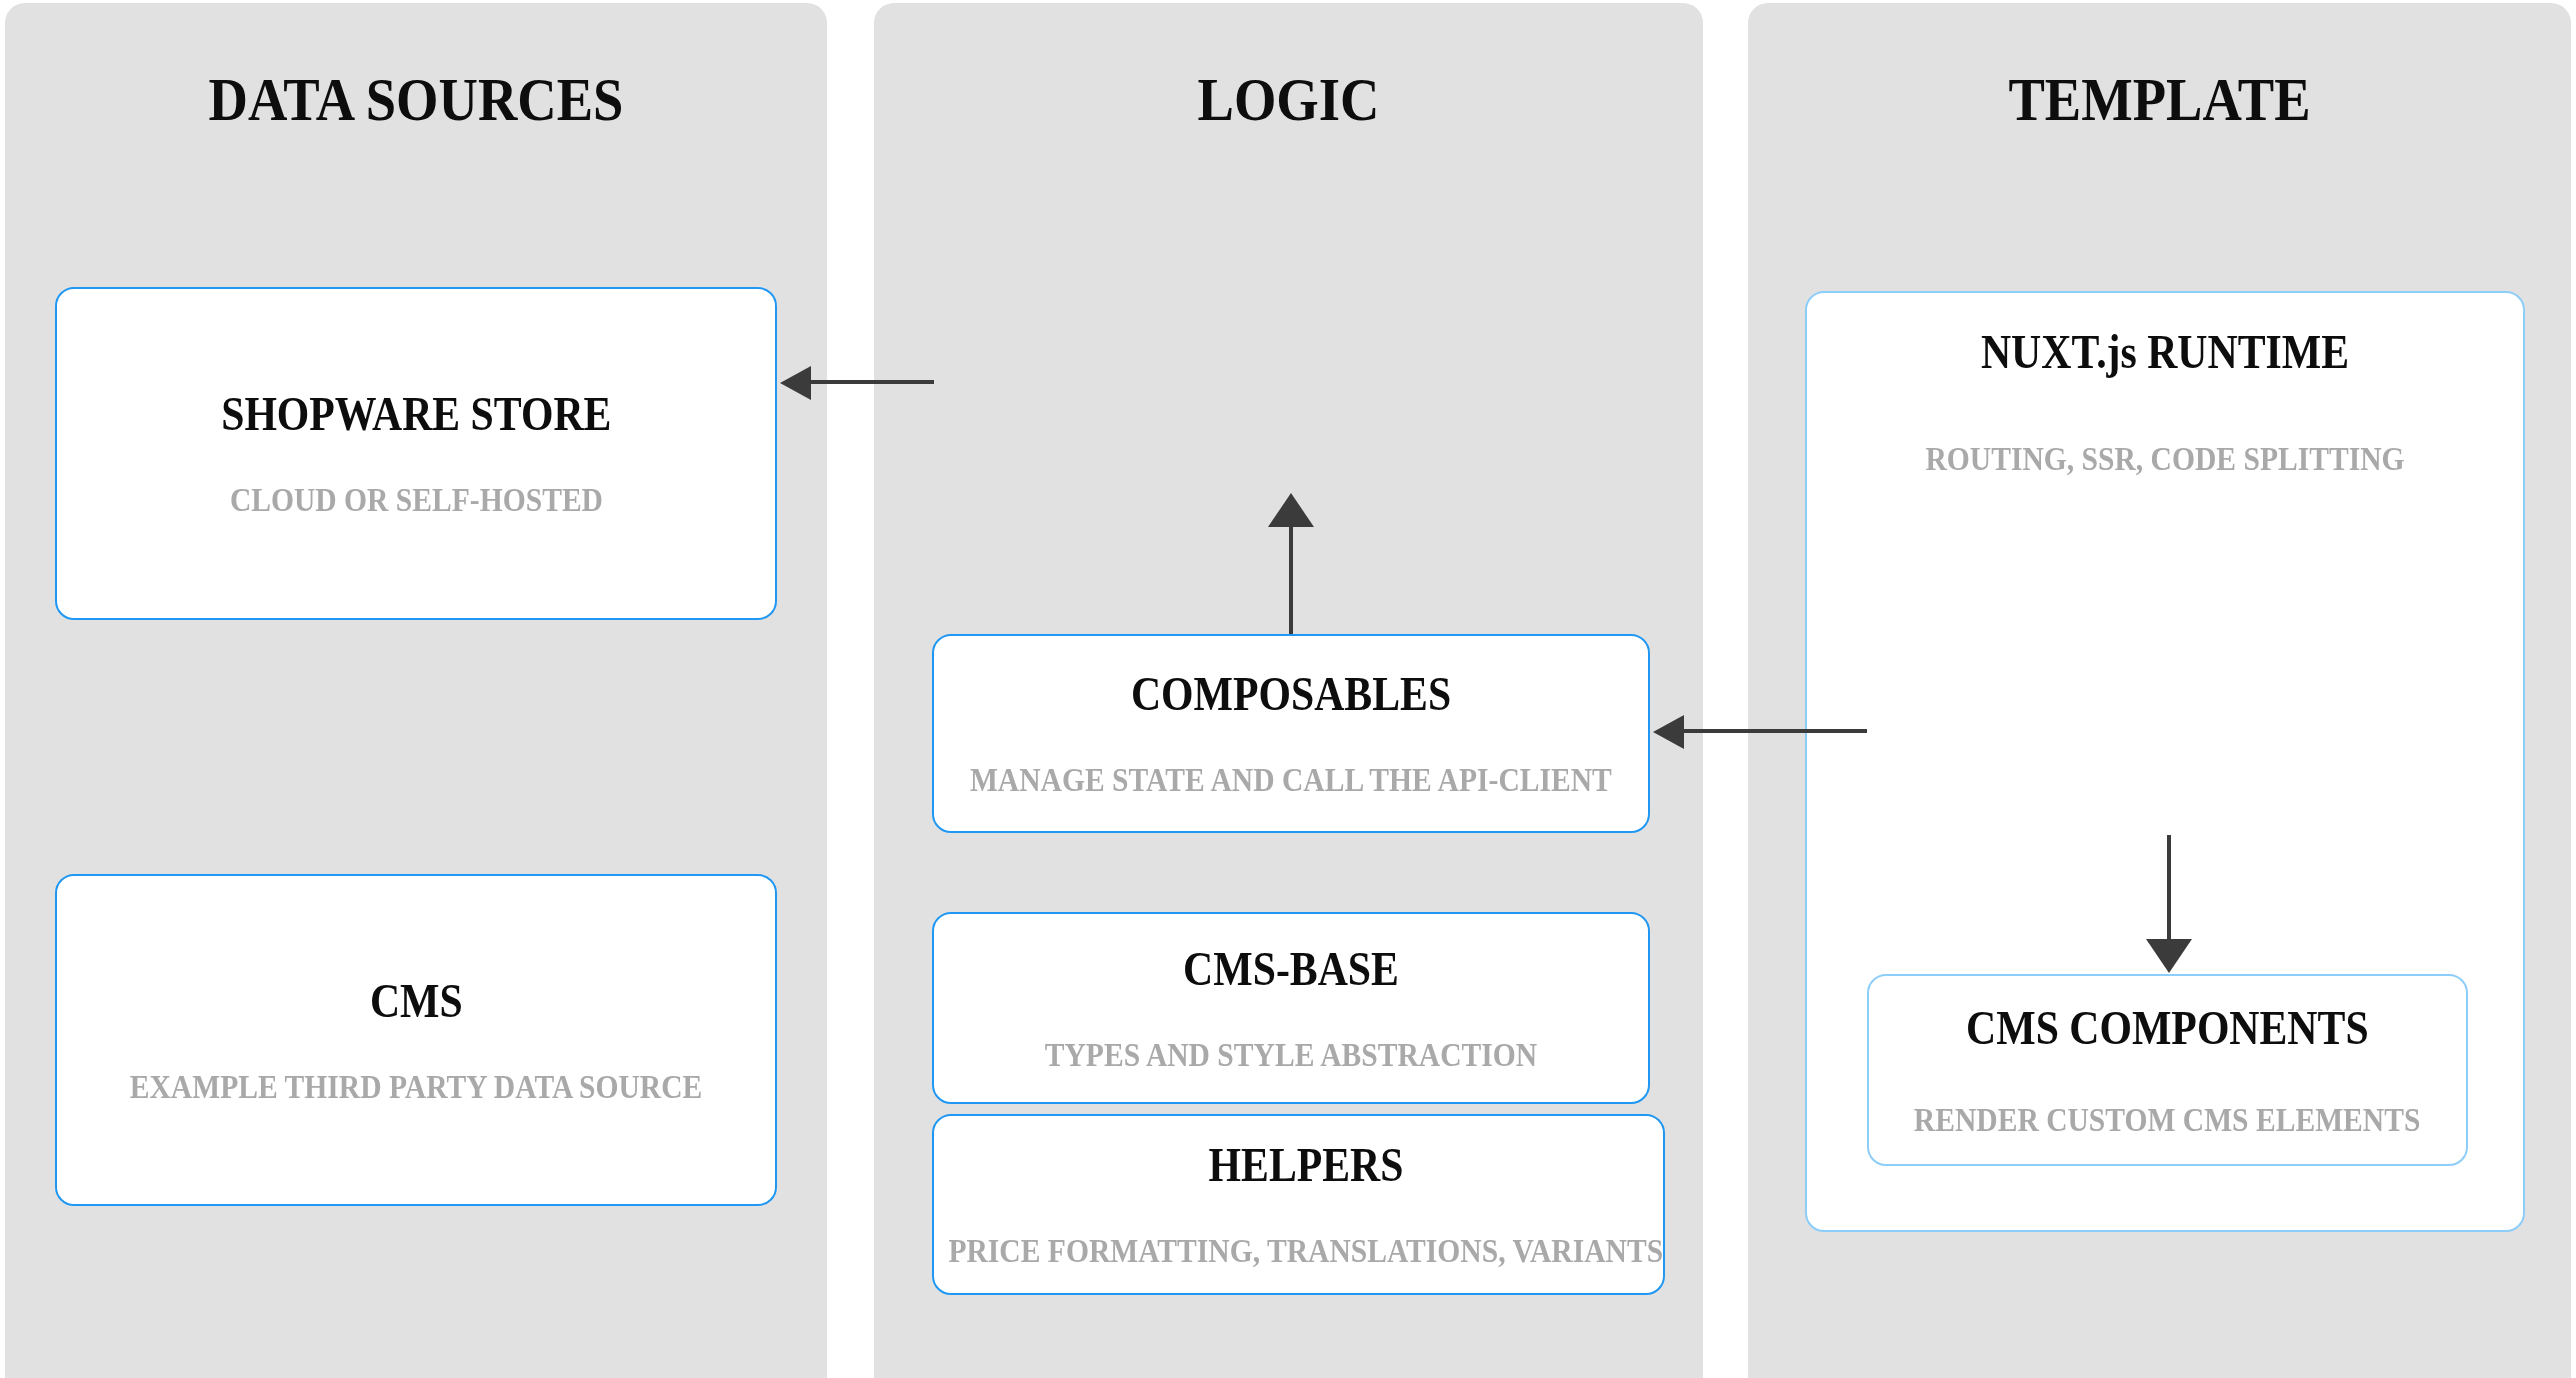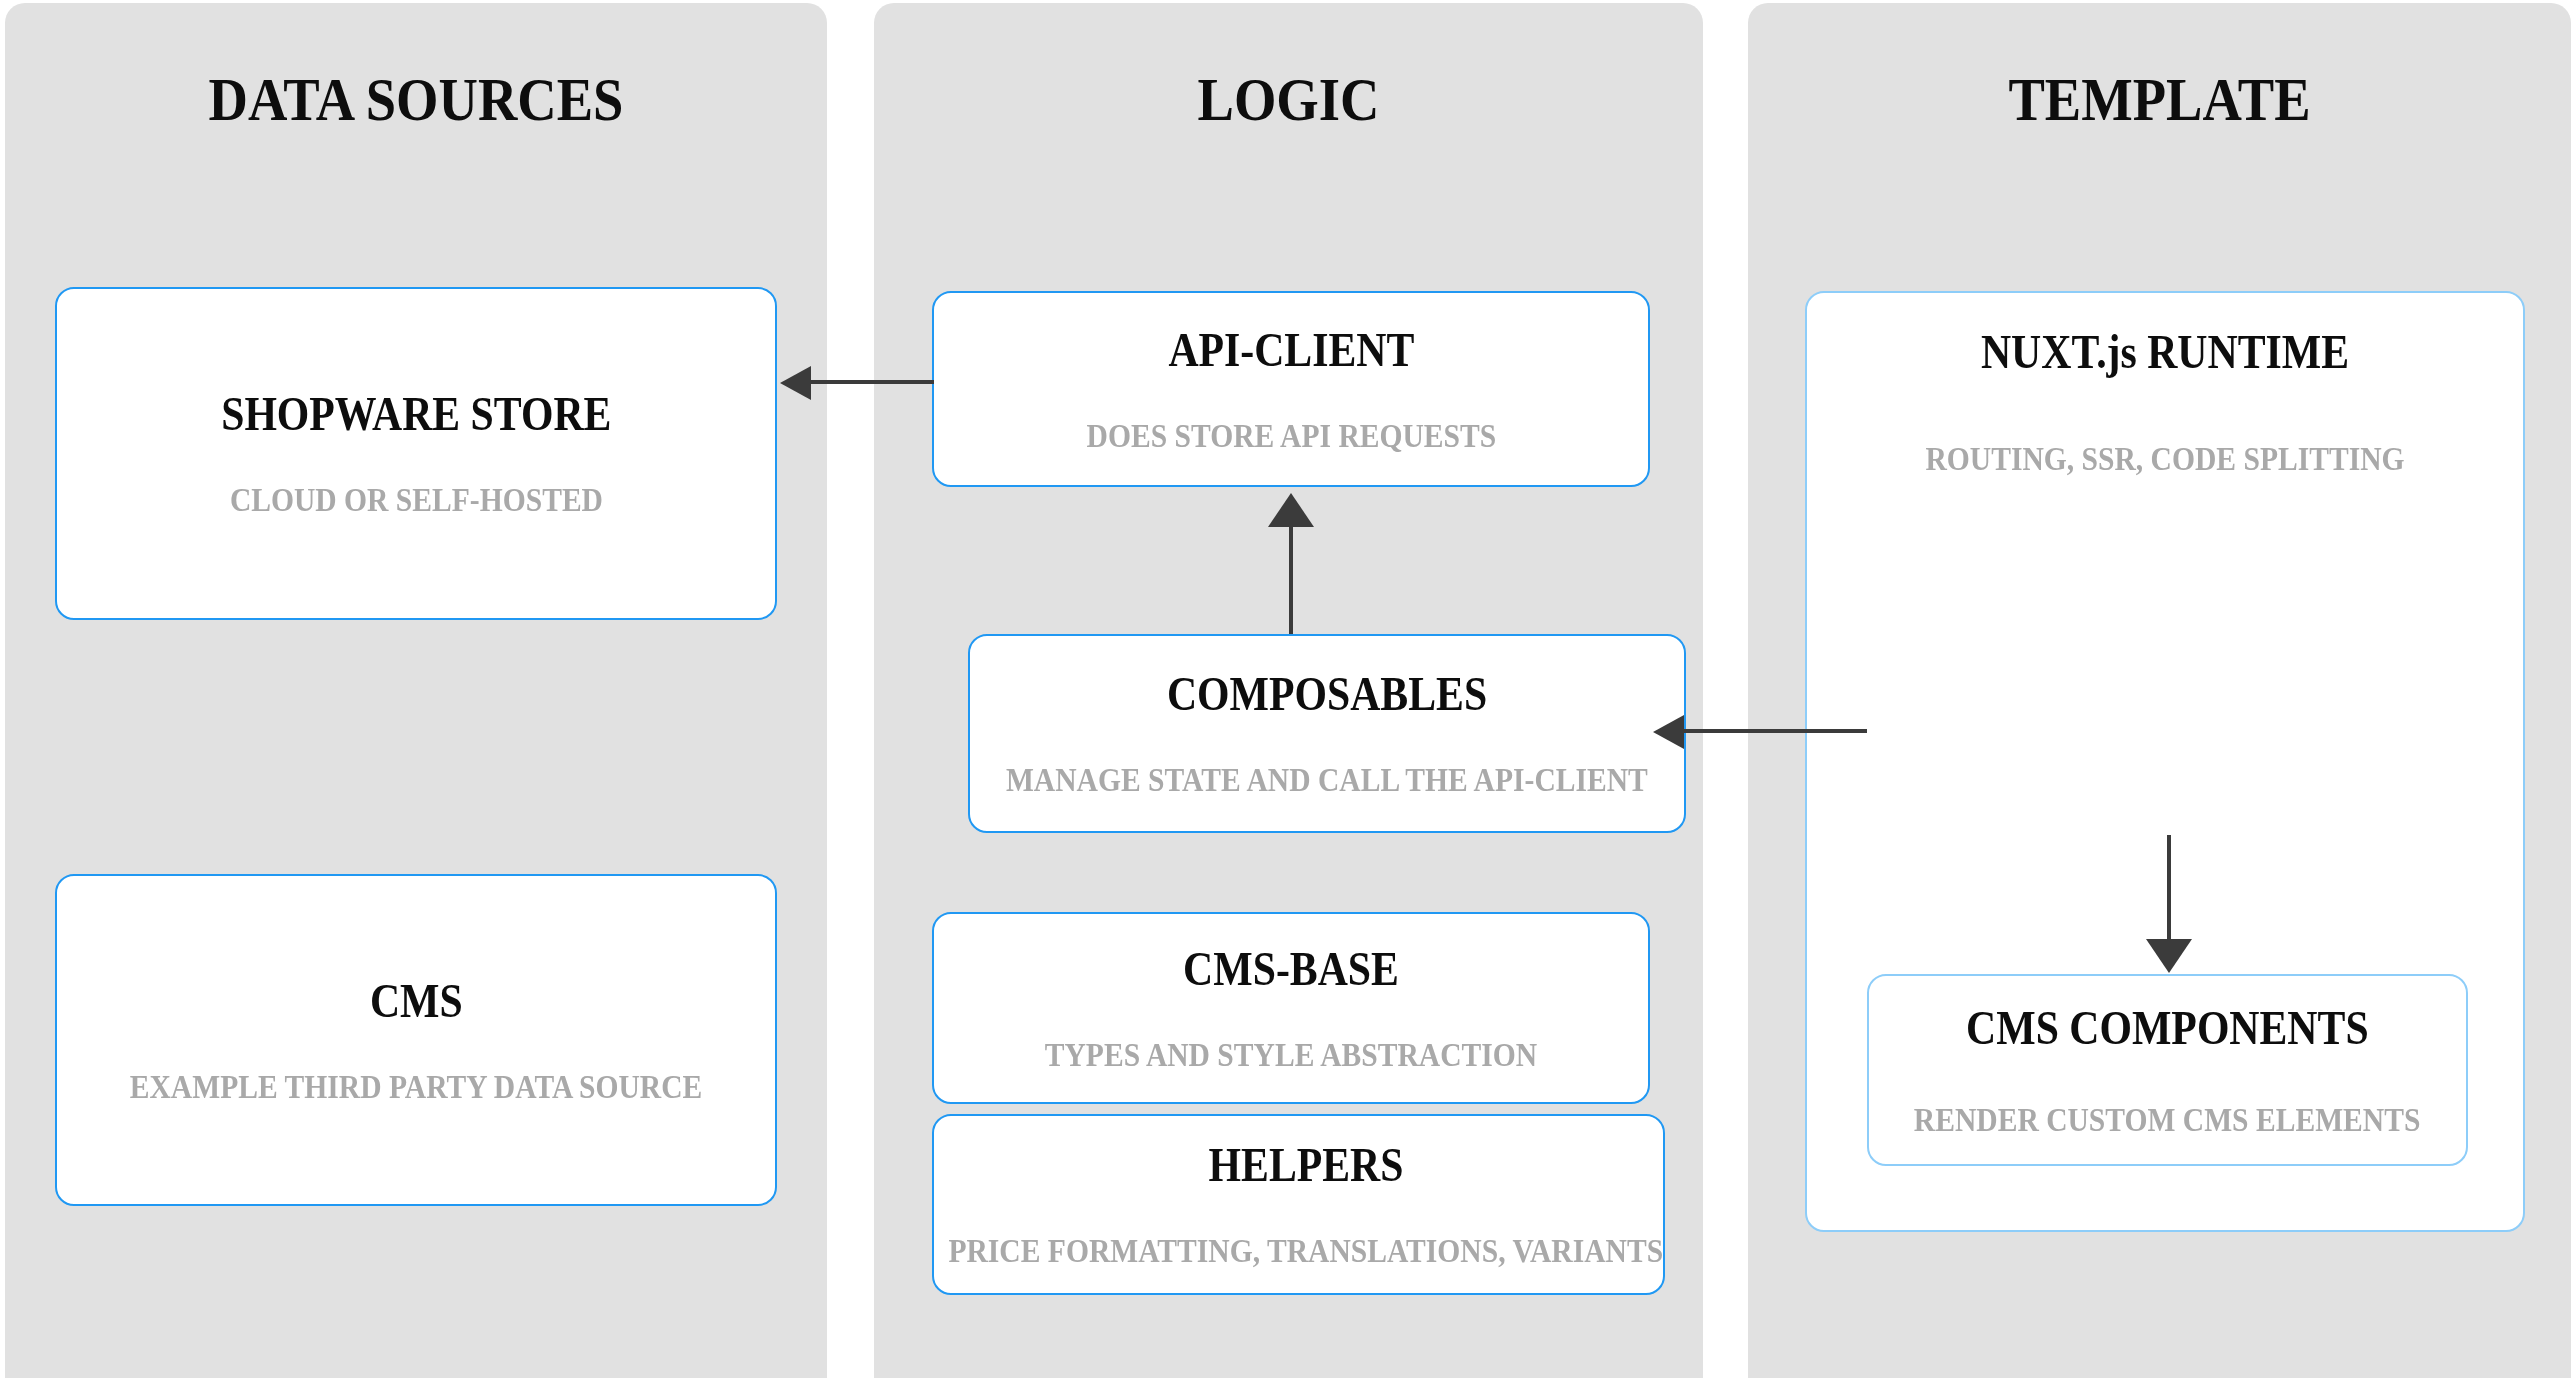--- a/index.html
+++ b/index.html
@@ -46,21 +46,21 @@
     font-size:34px;font-weight:bold;line-height:1.17;
     color:var(--subtitle-gray,#a9a9a9);
     transform:scaleX(0.87);transform-origin:center;
     white-space:nowrap;
   }
   
   .box-shopware{left:50px;top:284px;width:718px;height:329px;}
   .box-cms{left:50px;top:871px;width:718px;height:328px;}
   
   .box-api-client{left:58px;top:288px;width:714px;height:192px;}
-  .box-composables{left:58px;top:631px;width:714px;height:195px;margin-left:36px;}
+  .box-composables{left:58px;top:631px;width:714px;height:195px;}
   .box-cms-base{left:58px;top:909px;width:714px;height:188px;}
   .box-helpers{left:58px;top:1111px;width:714px;height:177px;padding-left:15px;}
   
   .box-nuxt{
     left:57px;top:288px;width:716px;height:937px;
     display:block;
   }
   .nuxt-title{position:absolute;top:31px;left:0;right:0;}
   .nuxt-subtitle{position:absolute;top:146px;left:0;right:0;}
   .box-frontend{left:58px;top:339px;width:597px;height:192px;}
@@ -95,24 +95,20 @@
 
     <div class="box box-shopware">
       <div class="box-title">SHOPWARE STORE</div>
       <div class="box-subtitle">CLOUD OR SELF-HOSTED</div>
     </div>
   </section>
 
   <section class="panel panel-mid">
     <h2 class="panel-title">LOGIC</h2>
 
-    <div class="box box-api-client">
-      <div class="box-title">API-CLIENT</div>
-      <div class="box-subtitle">DOES STORE API REQUESTS</div>
-    </div>
 
     <div class="box box-composables">
       <div class="box-title">COMPOSABLES</div>
       <div class="box-subtitle">MANAGE STATE AND CALL THE API-CLIENT</div>
     </div>
 
     <div class="box box-cms-base">
       <div class="box-title">CMS-BASE</div>
       <div class="box-subtitle">TYPES AND STYLE ABSTRACTION</div>
     </div>

